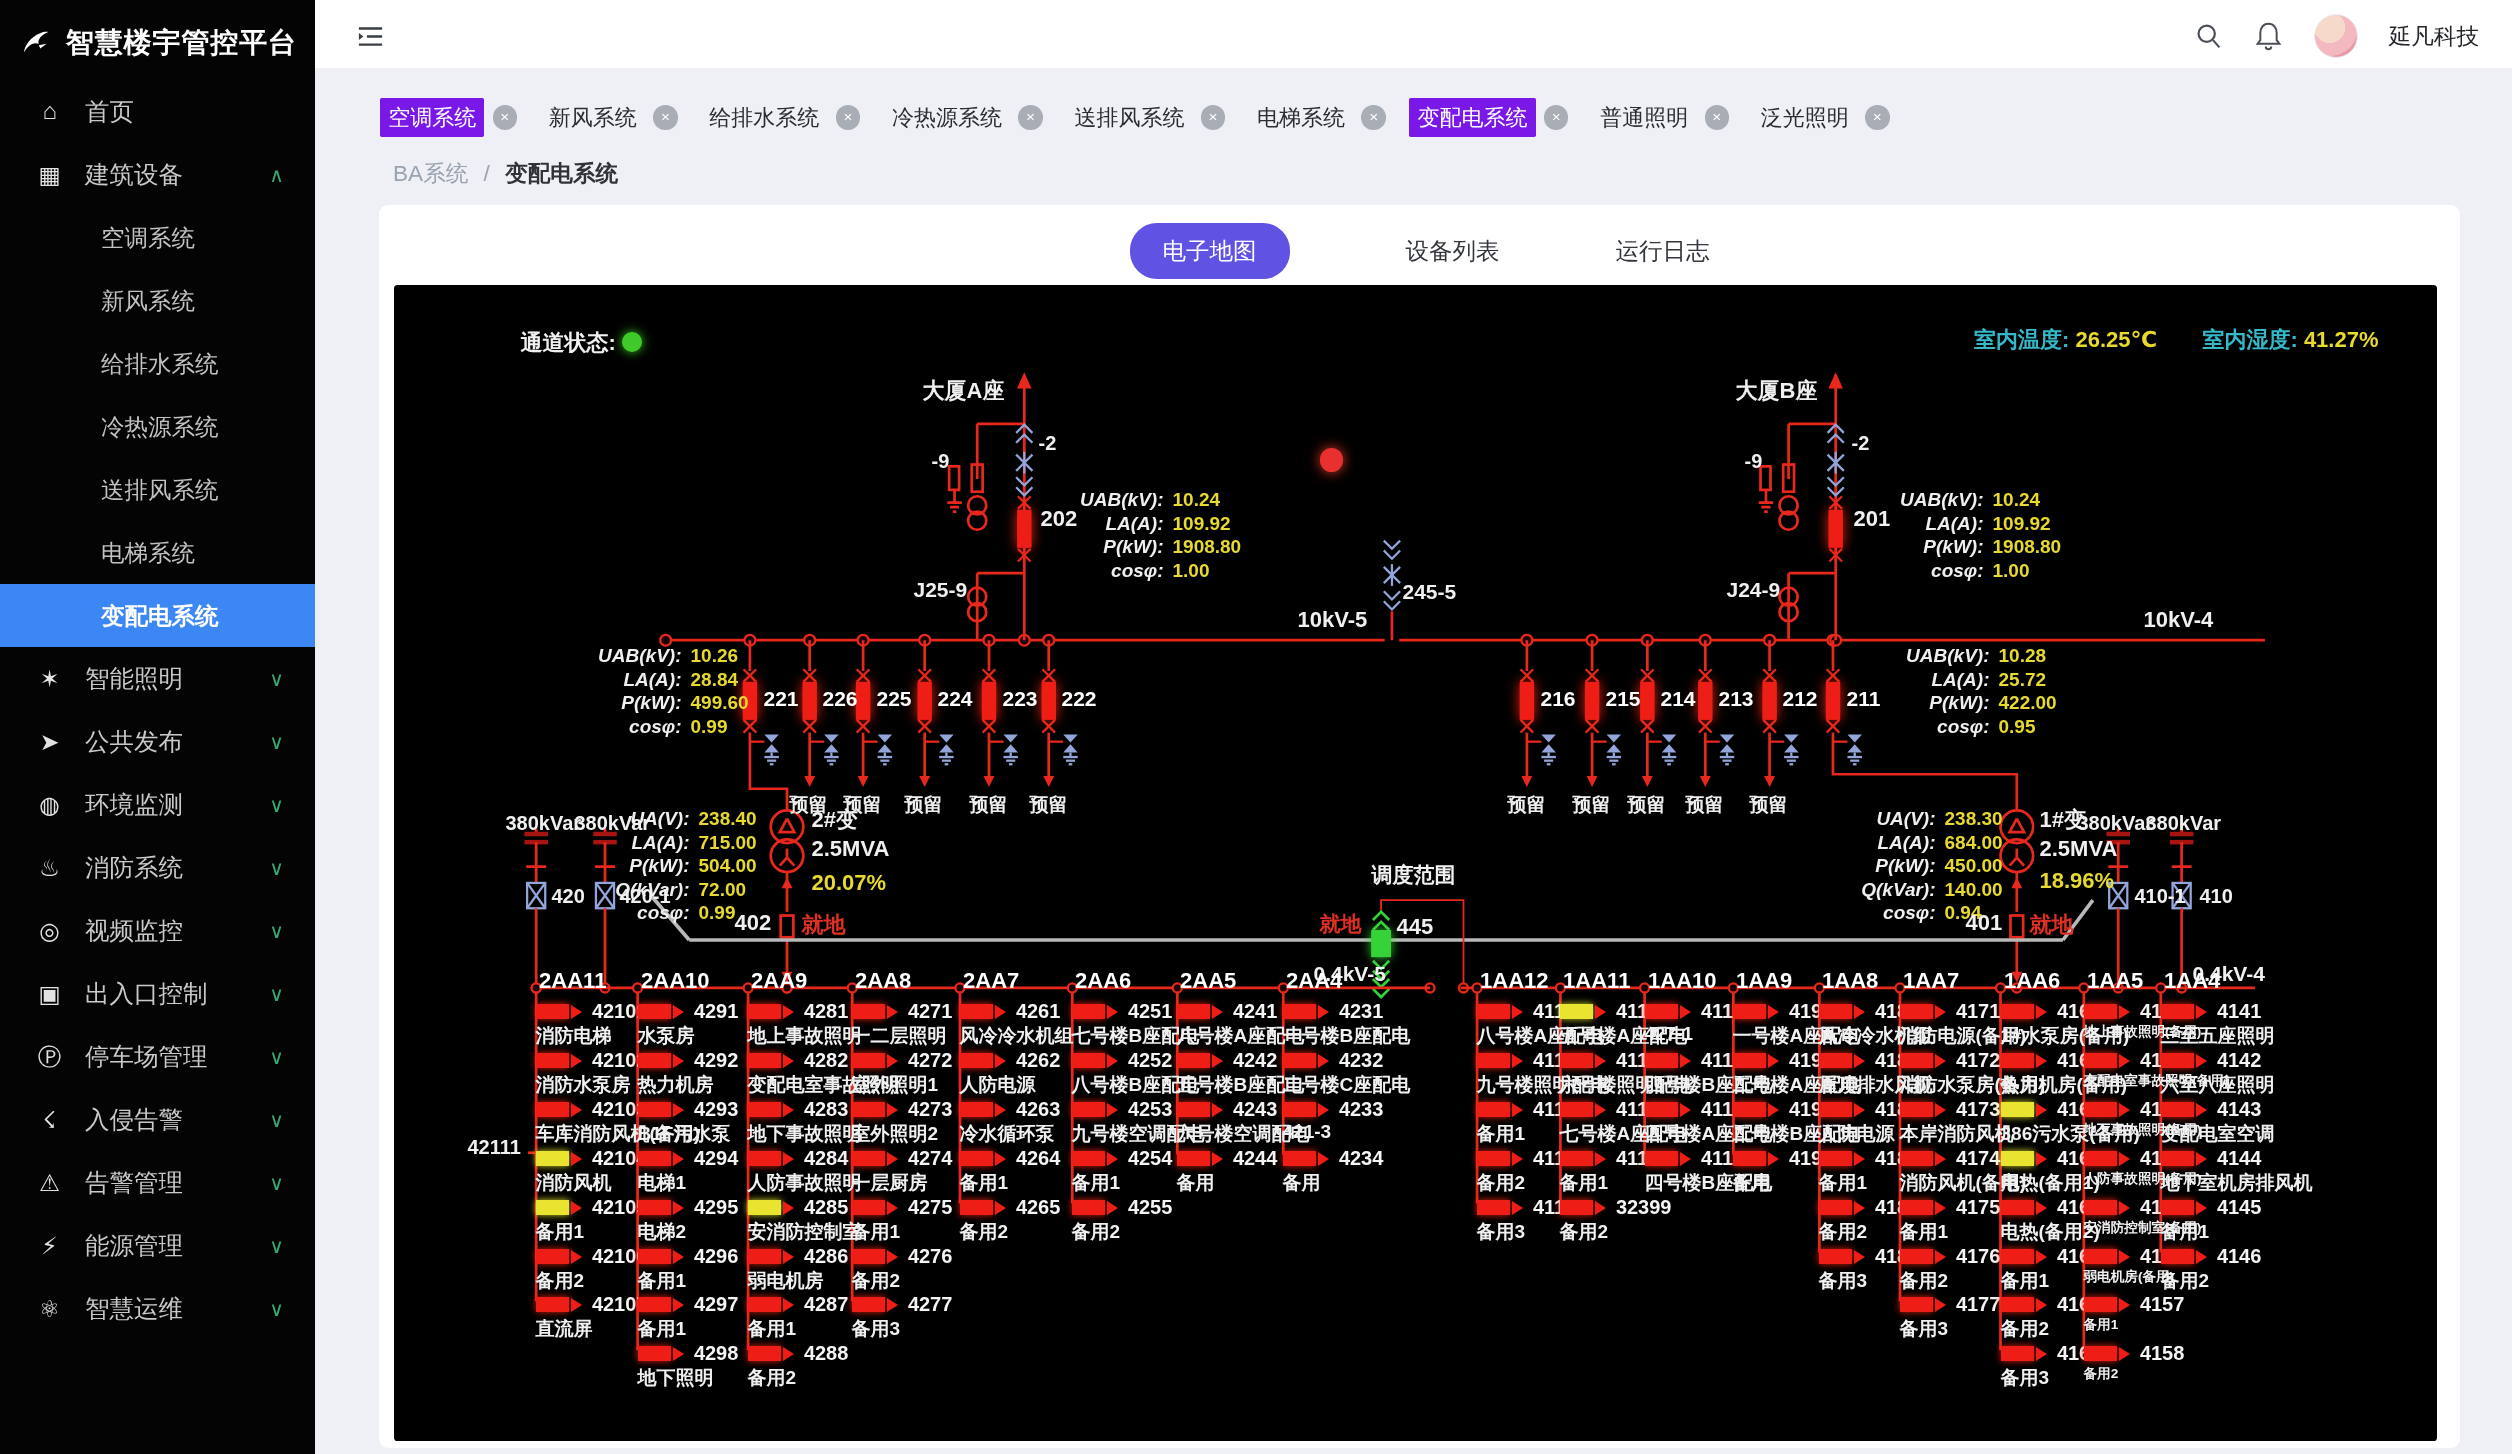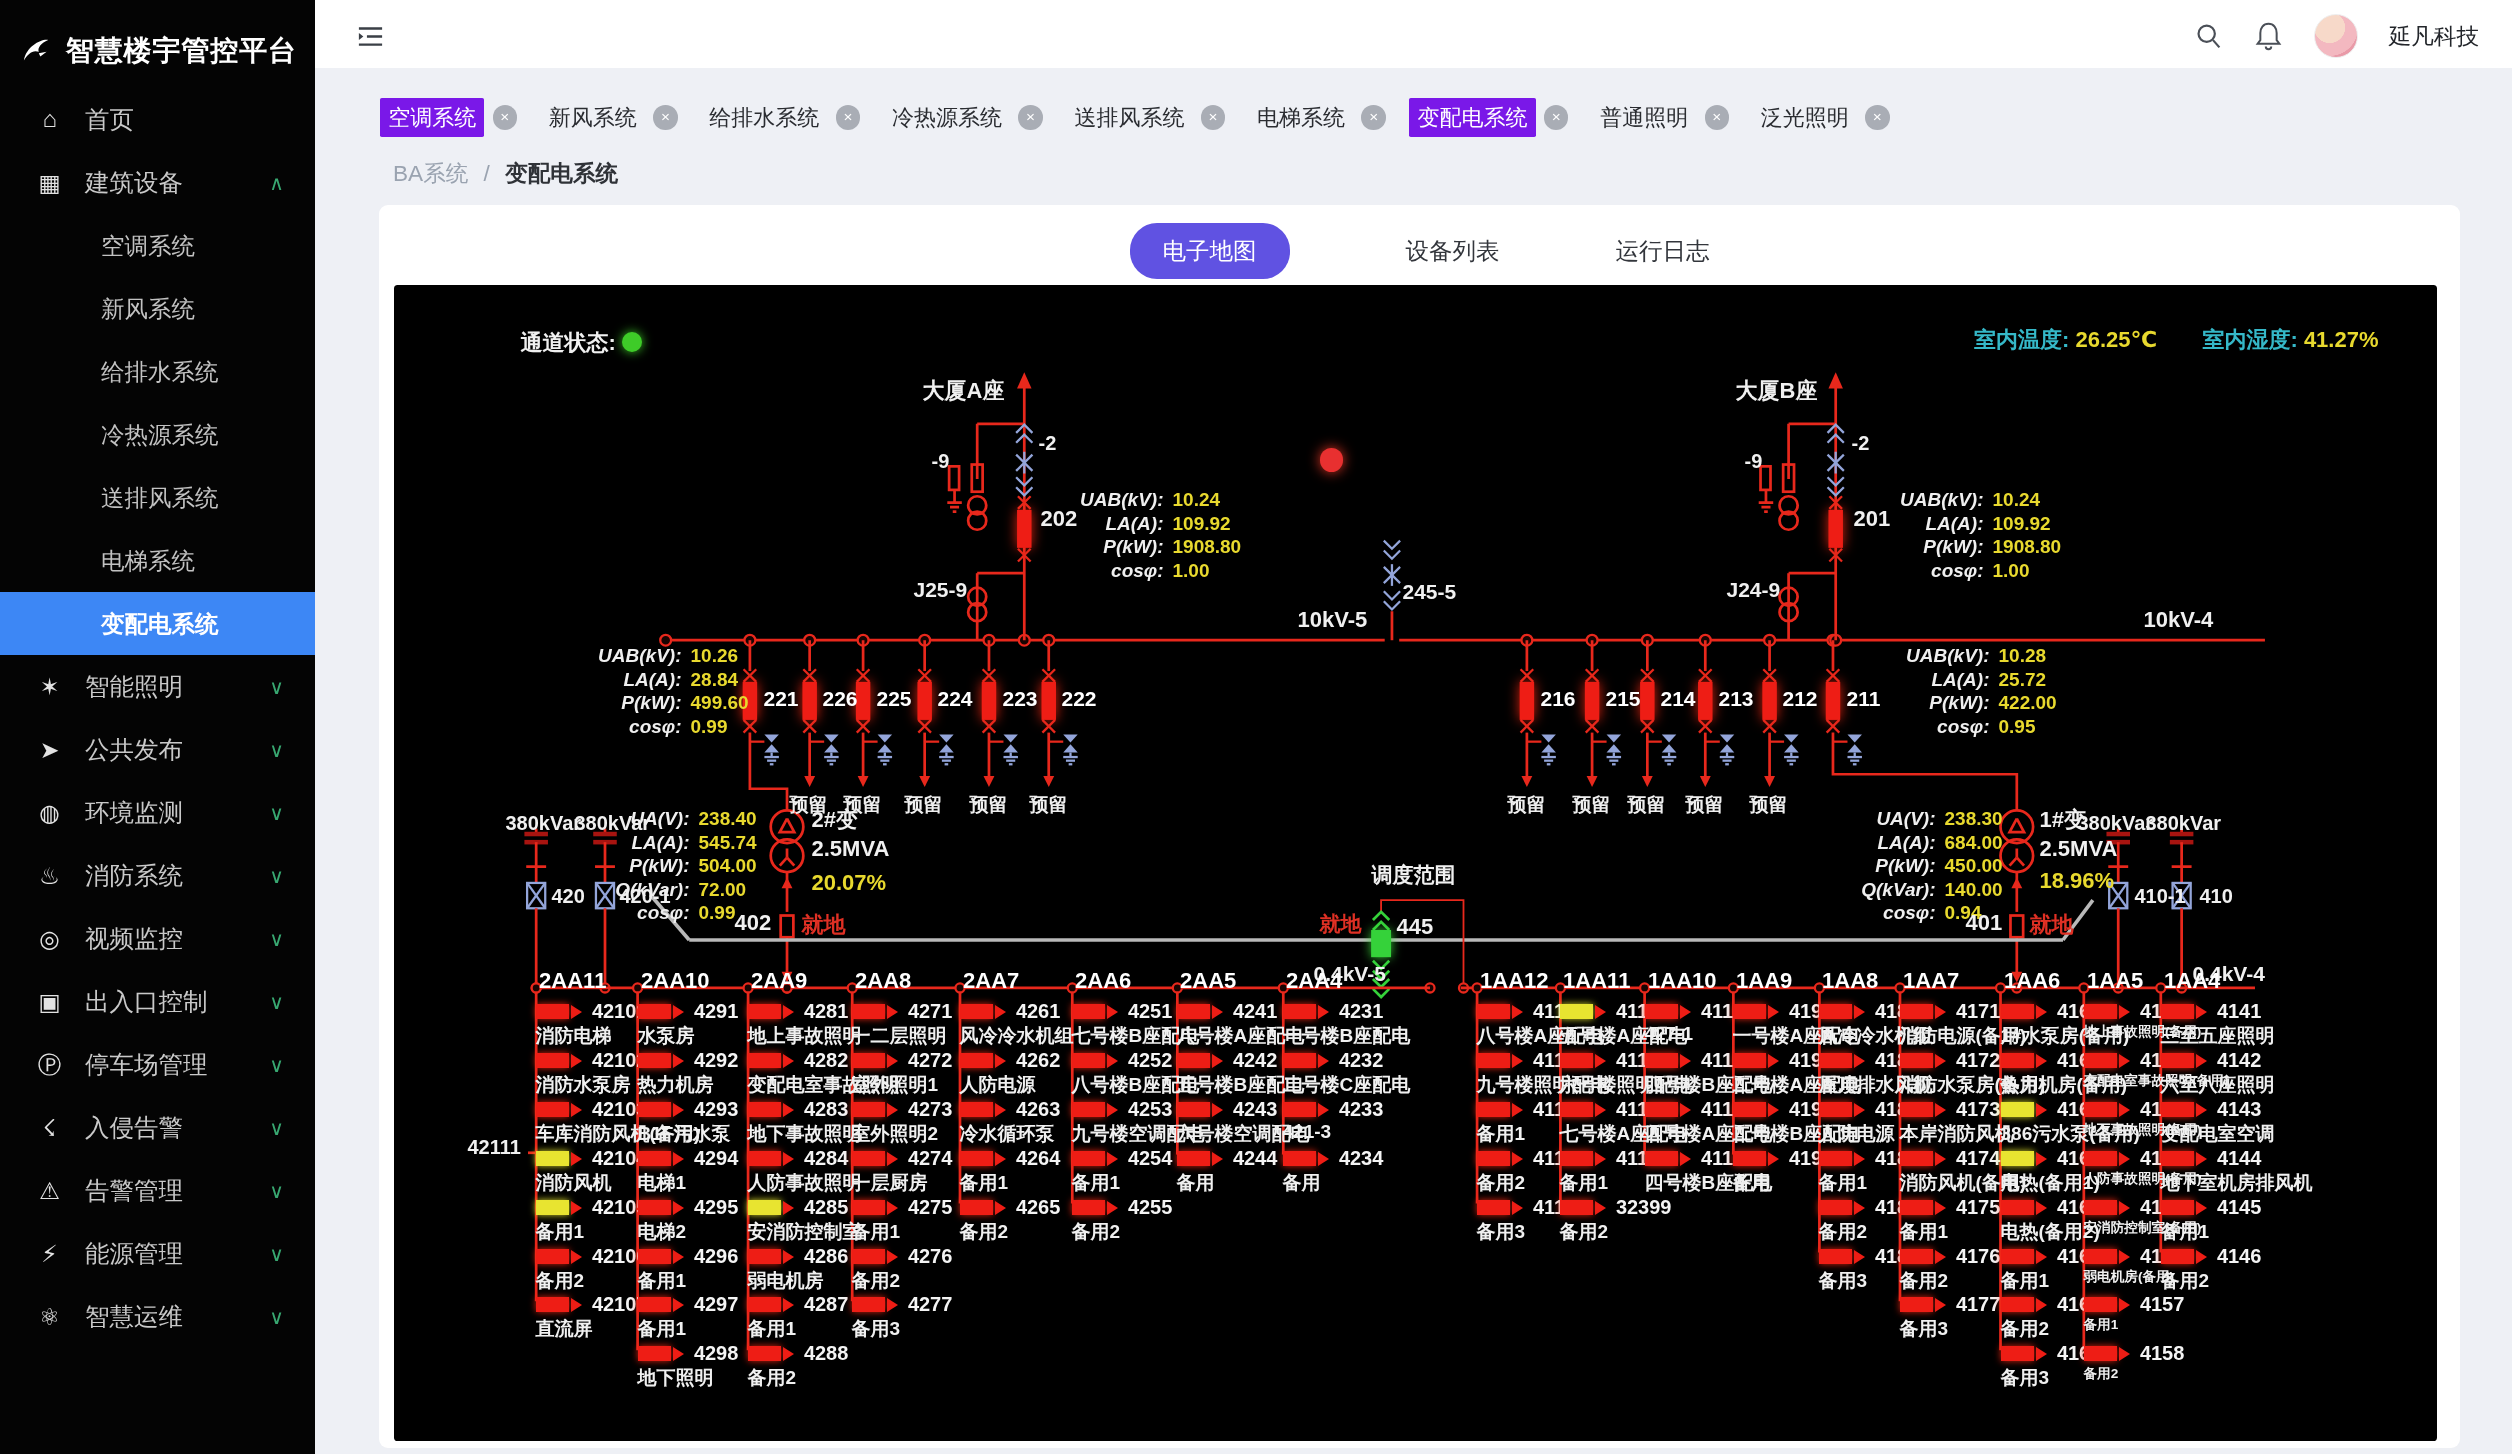--- a/index.html
+++ b/index.html
@@ -1,19 +1,19 @@
 <!DOCTYPE html>
 <html style="font-size:14.5px"><head>
 <meta charset="utf-8">
 <style>
   html,body{margin:0;padding:0;background:#eef0f5;font-family:"Liberation Sans","DejaVu Sans",sans-serif;}
   #root{position:relative;width:2512px;height:1454px;overflow:hidden;background:#eef0f5;}
   
   aside{position:absolute;left:0;top:0;width:315px;height:1454px;background:#040404;z-index:5;}
-  .logo{display:flex;align-items:center;gap:14.5px;padding:32px 18px 18px 20px;}
+  .logo{display:flex;align-items:center;gap:14.5px;padding:24px 18px 18px 20px;}
   .logo .ttl{color:#fff;font-size:28px;font-weight:700;letter-spacing:0.9px;white-space:nowrap;}
   .mi{display:flex;align-items:center;height:63px;color:#c9c9c9;font-size:24.5px;cursor:pointer;position:relative;}
   .mi .ic{width:31px;margin-left:34px;margin-right:20px;text-align:center;font-size:23.5px;color:#e2e2e2;}
   .mi .caret{position:absolute;right:31px;color:#38a871;font-size:20px;}
   .mi.child{padding-left:101px;font-size:23.5px;color:#c2c2c2;height:63px;}
   .mi.child.active{background:#3d87f5;color:#fff;font-weight:700;}
   
   header{position:absolute;left:315px;top:0;width:2197px;height:68px;background:#fff;z-index:4;}
   .collapse{position:absolute;left:42px;top:23.5px;cursor:pointer;}
   .tb-right{position:absolute;right:33px;top:0;height:72px;display:flex;align-items:center;gap:31px;}
@@ -669,21 +669,21 @@
           <span class="mv">25.72</span>
           <span class="ml">P(kW):</span>
           <span class="mv">422.00</span>
           <span class="ml">cosφ:</span>
           <span class="mv">0.95</span>
         </div>
       <div class="metrics m5" id="mT2" style="left:187px;top:522px">
           <span class="ml">UA(V):</span>
           <span class="mv">238.40</span>
           <span class="ml">LA(A):</span>
-          <span class="mv">545.74</span>
+          <span class="mv">715.00</span>
           <span class="ml">P(kW):</span>
           <span class="mv">504.00</span>
           <span class="ml">Q(kVar):</span>
           <span class="mv">72.00</span>
           <span class="ml">cosφ:</span>
           <span class="mv">0.99</span>
         </div>
       <div class="metrics m5" id="mT1" style="left:1433px;top:522px">
           <span class="ml">UA(V):</span>
           <span class="mv">238.30</span>

